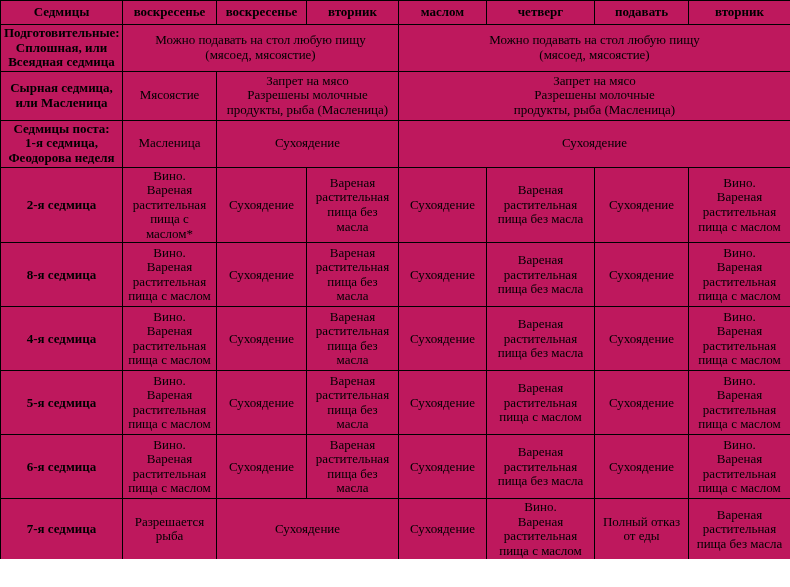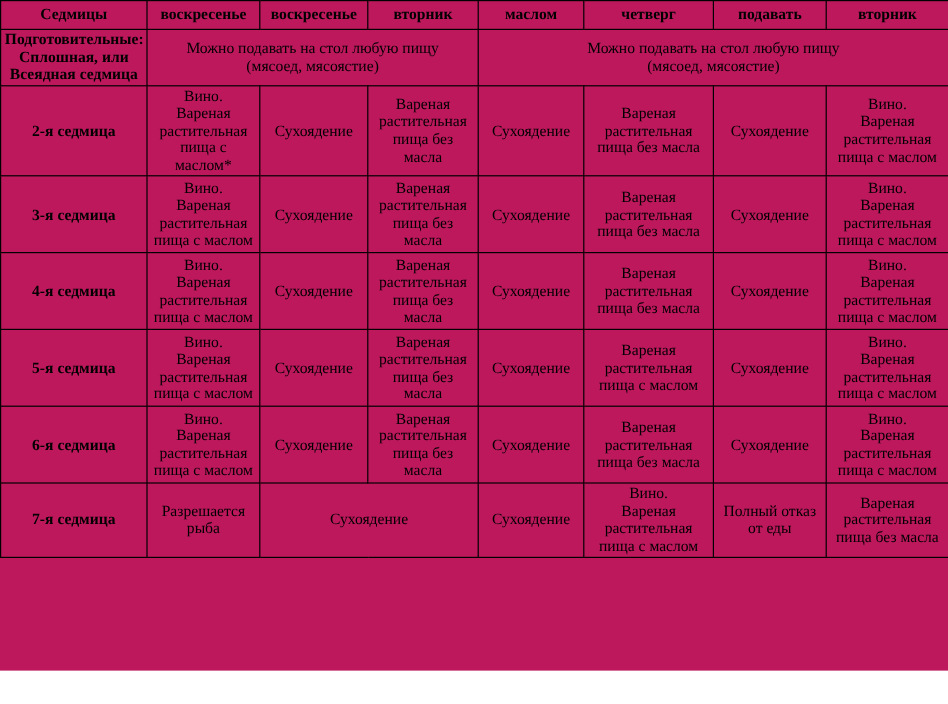--- a/index.html
+++ b/index.html
@@ -69,21 +69,40 @@
         <td class="label">Подготовительные:
 Сплошная, или
 Всеядная седмица</td>
         <td colspan="3">Можно подавать на стол любую пищу
 (мясоед, мясоястие)</td>
         <td colspan="4">Можно подавать на стол любую пищу
 (мясоед, мясоястие)</td>
       </tr>
 
 
-
+      <tr style="height:49px">
+        <td class="label">Сырная седмица,
+или Масленица</td>
+        <td>Мясоястие</td>
+        <td colspan="2">Запрет на мясо
+Разрешены молочные
+продукты, рыба (Масленица)</td>
+        <td colspan="4">Запрет на мясо
+Разрешены молочные
+продукты, рыба (Масленица)</td>
+      </tr>
+
+      <tr style="height:47px">
+        <td class="label">Седмицы поста:
+1-я седмица,
+Феодорова неделя</td>
+        <td>Масленица</td>
+        <td colspan="2">Сухоядение</td>
+        <td colspan="4">Сухоядение</td>
+      </tr>
 
       <tr style="height:64px">
         <td class="label-center">2-я седмица</td>
         <td>Вино.
 Вареная
 растительная
 пища с маслом*</td>
         <td>Сухоядение</td>
         <td>Вареная
 растительная
@@ -94,21 +113,21 @@
 растительная
 пища без масла</td>
         <td>Сухоядение</td>
         <td>Вино.
 Вареная
 растительная
 пища с маслом</td>
       </tr>
 
       <tr style="height:64px">
-        <td class="label-center">3-я седмица</td>
+        <td class="label-center">8-я седмица</td>
         <td>Вино.
 Вареная
 растительная
 пища с маслом</td>
         <td>Сухоядение</td>
         <td>Вареная
 растительная
 пища без
 масла</td>
         <td>Сухоядение</td>

